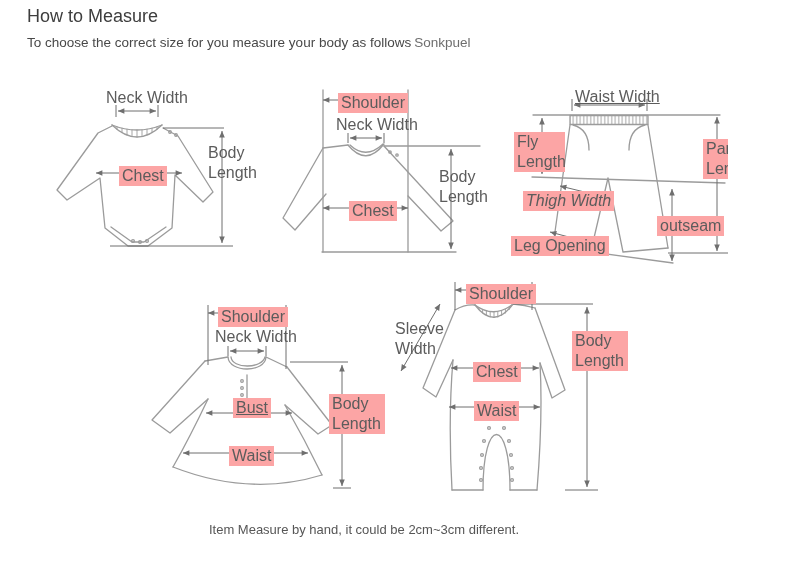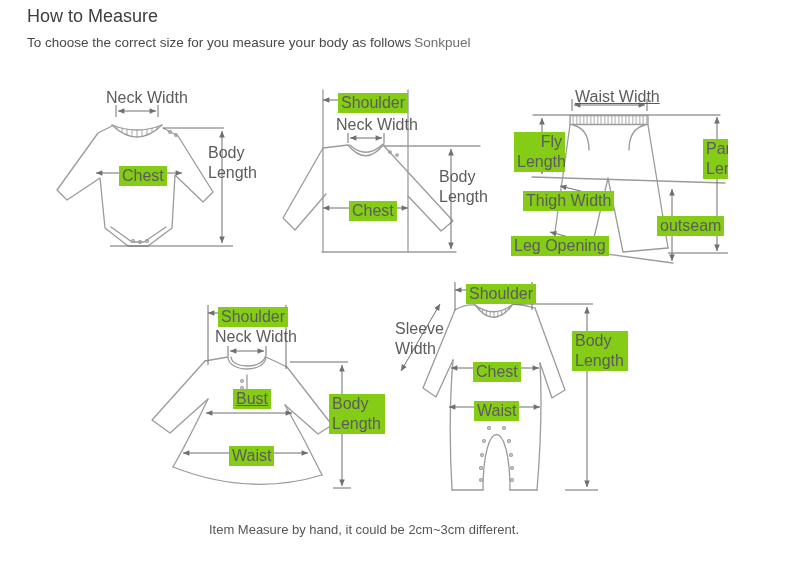--- a/index.html
+++ b/index.html
@@ -4,23 +4,23 @@
 <style>
   html,body{margin:0;padding:0;background:#fff;}
   .canvas{position:relative;width:728px;height:581px;background:#ffffff;
           font-family:"Liberation Sans","DejaVu Sans",sans-serif;overflow:hidden;}
   .title{position:absolute;left:27px;top:6px;font-size:18px;font-weight:400;color:#3d3d3d;}
   .subtitle{position:absolute;left:27px;top:35px;font-size:13.5px;color:#484848;}
   .subtitle .brand{color:#6e6e6e;margin-left:3px;margin-top:31px;}
   .diagram{position:absolute;}
   .diagram svg{position:absolute;left:0;top:0;}
   .lbl{position:absolute;font-size:16px;color:#5c5c5c;white-space:nowrap;line-height:1.25;}
-  .bg{background:#84cc16;padding:0 3px;}
+  .bg{background:#fca5a5;padding:0 3px;}
   .wrap{white-space:normal;}
-  .center{text-align:right;}
+  .center{text-align:left;}
   .footer{position:absolute;left:0;right:0;top:522px;text-align:center;font-size:13px;color:#565656;}
   .garment{stroke:#9b9b9b;stroke-width:1.3;fill:none;stroke-linejoin:round;stroke-linecap:round;}
   .rib{stroke:#9b9b9b;stroke-width:0.9;fill:none;}
   .measure{stroke:#6f6f6f;stroke-width:1;fill:none;}
 </style>
 </head>
 <body>
 
 <div class="canvas">
 
@@ -121,21 +121,21 @@
         <line x1="212" y1="35" x2="212" y2="169" marker-start="url(#m3)" marker-end="url(#m3)"></line>
         <path d="M163,171 L228,171"></path>
         <line x1="55" y1="104" x2="100" y2="115" marker-start="url(#m3)" marker-end="url(#m3)"></line>
         <line x1="167" y1="107" x2="167" y2="179" marker-start="url(#m3)" marker-end="url(#m3)"></line>
         <line x1="45" y1="150" x2="90" y2="162" marker-start="url(#m3)" marker-end="url(#m3)"></line>
       </g>
     </svg>
     <span class="lbl" style="left:70px;top:5px;text-decoration:underline;">Waist Width</span>
     <span class="lbl wrap center bg" style="left:9px;top:50px;width:45px;">Fly Length</span>
     <span class="lbl wrap bg" style="left:198px;top:57px;width:48px;">Pant Length</span>
-    <span class="lbl bg" style="left:18px;top:109px;">Thigh Width</span>
+    <span class="lbl bg" style="left:18px;top:109px;font-style:italic;">Thigh Width</span>
     <span class="lbl bg" style="left:152px;top:134px;">outseam</span>
     <span class="lbl bg" style="left:6px;top:154px;">Leg Opening</span>
   </div>
 
   <div class="diagram" style="left:145px;top:295px;width:235px;height:215px;">
     <svg width="235" height="215" viewBox="0 0 235 215">
       <defs>
         <marker id="m4" viewBox="0 0 10 10" refX="8.5" refY="5" markerWidth="8" markerHeight="8" orient="auto-start-reverse">
           <path d="M0.5,1.5 L8.5,5 L0.5,8.5 Z" fill="#6f6f6f"></path>
         </marker>
@@ -160,21 +160,21 @@
         <path d="M83,51 V61 M121,51 V61"></path>
         <line x1="85" y1="56" x2="119" y2="56" marker-start="url(#m4)" marker-end="url(#m4)"></line>
         <line x1="61" y1="118" x2="147" y2="118" marker-start="url(#m4)" marker-end="url(#m4)"></line>
         <line x1="38" y1="158" x2="163" y2="158" marker-start="url(#m4)" marker-end="url(#m4)"></line>
         <path d="M145,67 L203,67 M188,193 L206,193"></path>
         <line x1="197" y1="70" x2="197" y2="191" marker-start="url(#m4)" marker-end="url(#m4)"></line>
       </g>
     </svg>
     <span class="lbl bg" style="left:73px;top:12px;">Shoulder</span>
     <span class="lbl" style="left:70px;top:32px;">Neck Width</span>
-    <span class="lbl bg" style="left:88px;top:94px;text-decoration:underline;">Bust</span>
+    <span class="lbl bg" style="left:88px;top:103px;text-decoration:underline;">Bust</span>
     <span class="lbl bg" style="left:84px;top:151px;">Waist</span>
     <span class="lbl wrap bg" style="left:184px;top:99px;width:50px;">Body Length</span>
   </div>
 
   <div class="diagram" style="left:385px;top:278px;width:245px;height:235px;">
     <svg width="245" height="235" viewBox="0 0 245 235">
       <defs>
         <marker id="m5" viewBox="0 0 10 10" refX="8.5" refY="5" markerWidth="8" markerHeight="8" orient="auto-start-reverse">
           <path d="M0.5,1.5 L8.5,5 L0.5,8.5 Z" fill="#6f6f6f"></path>
         </marker>

